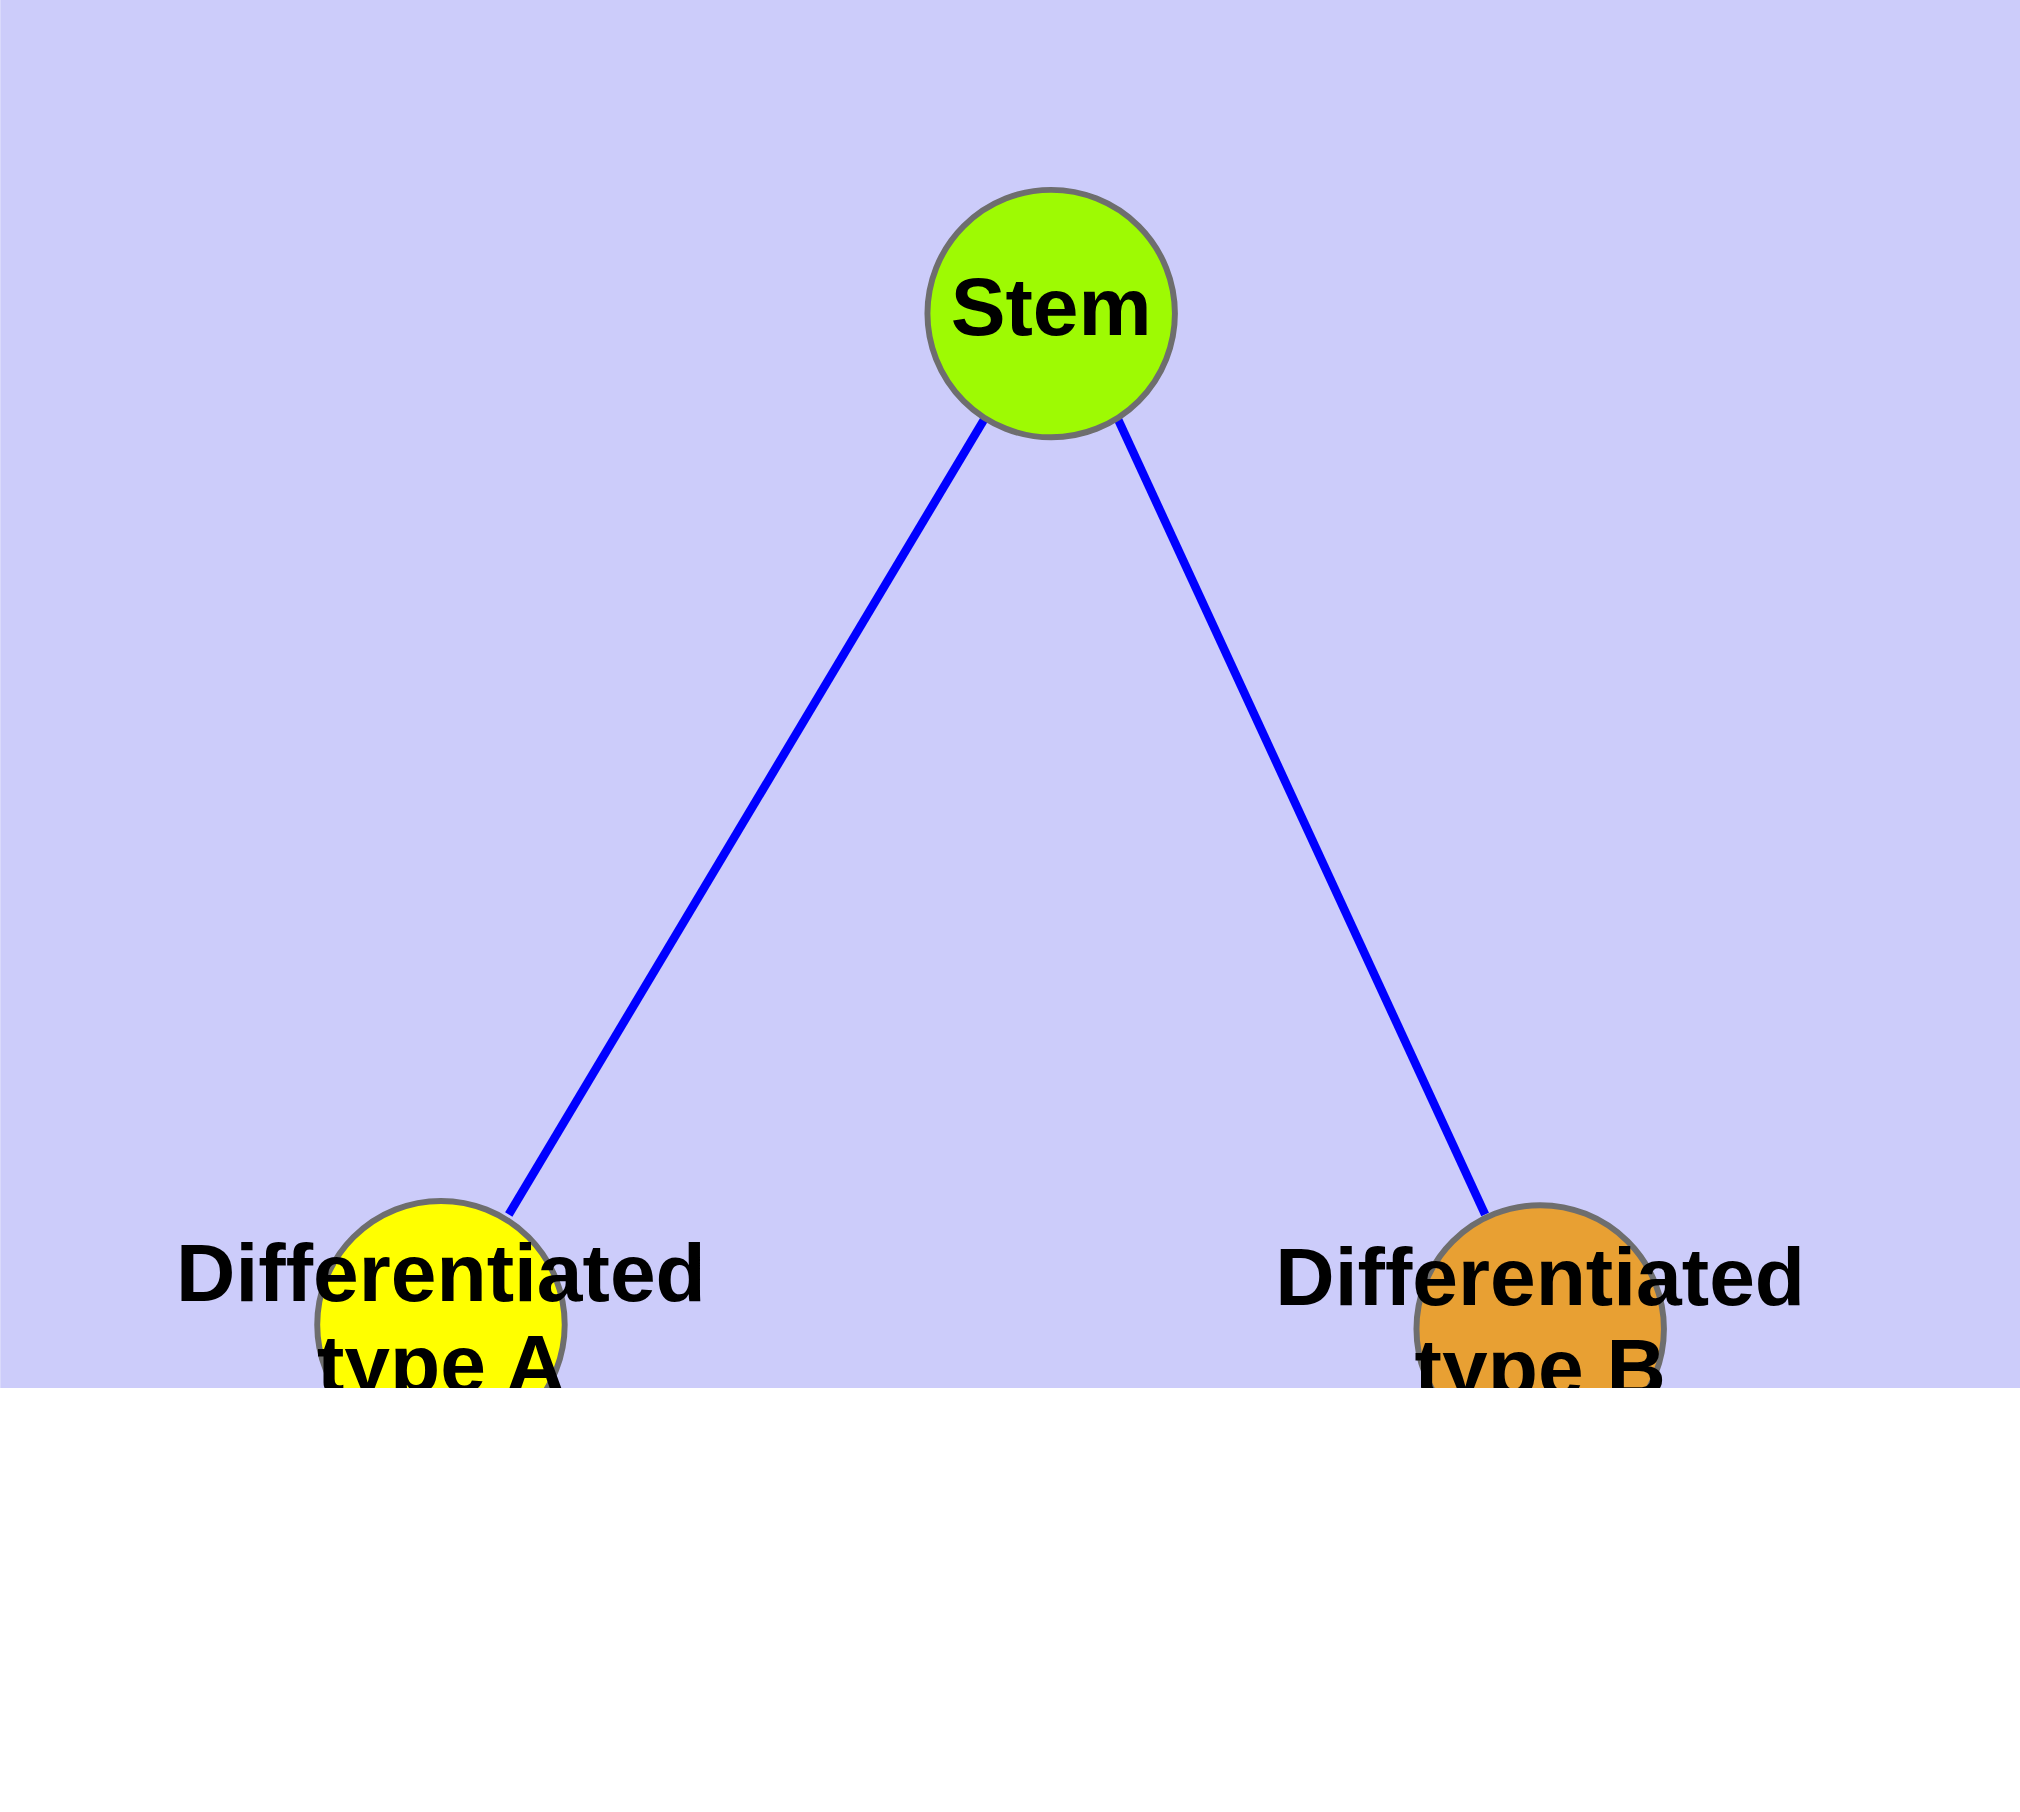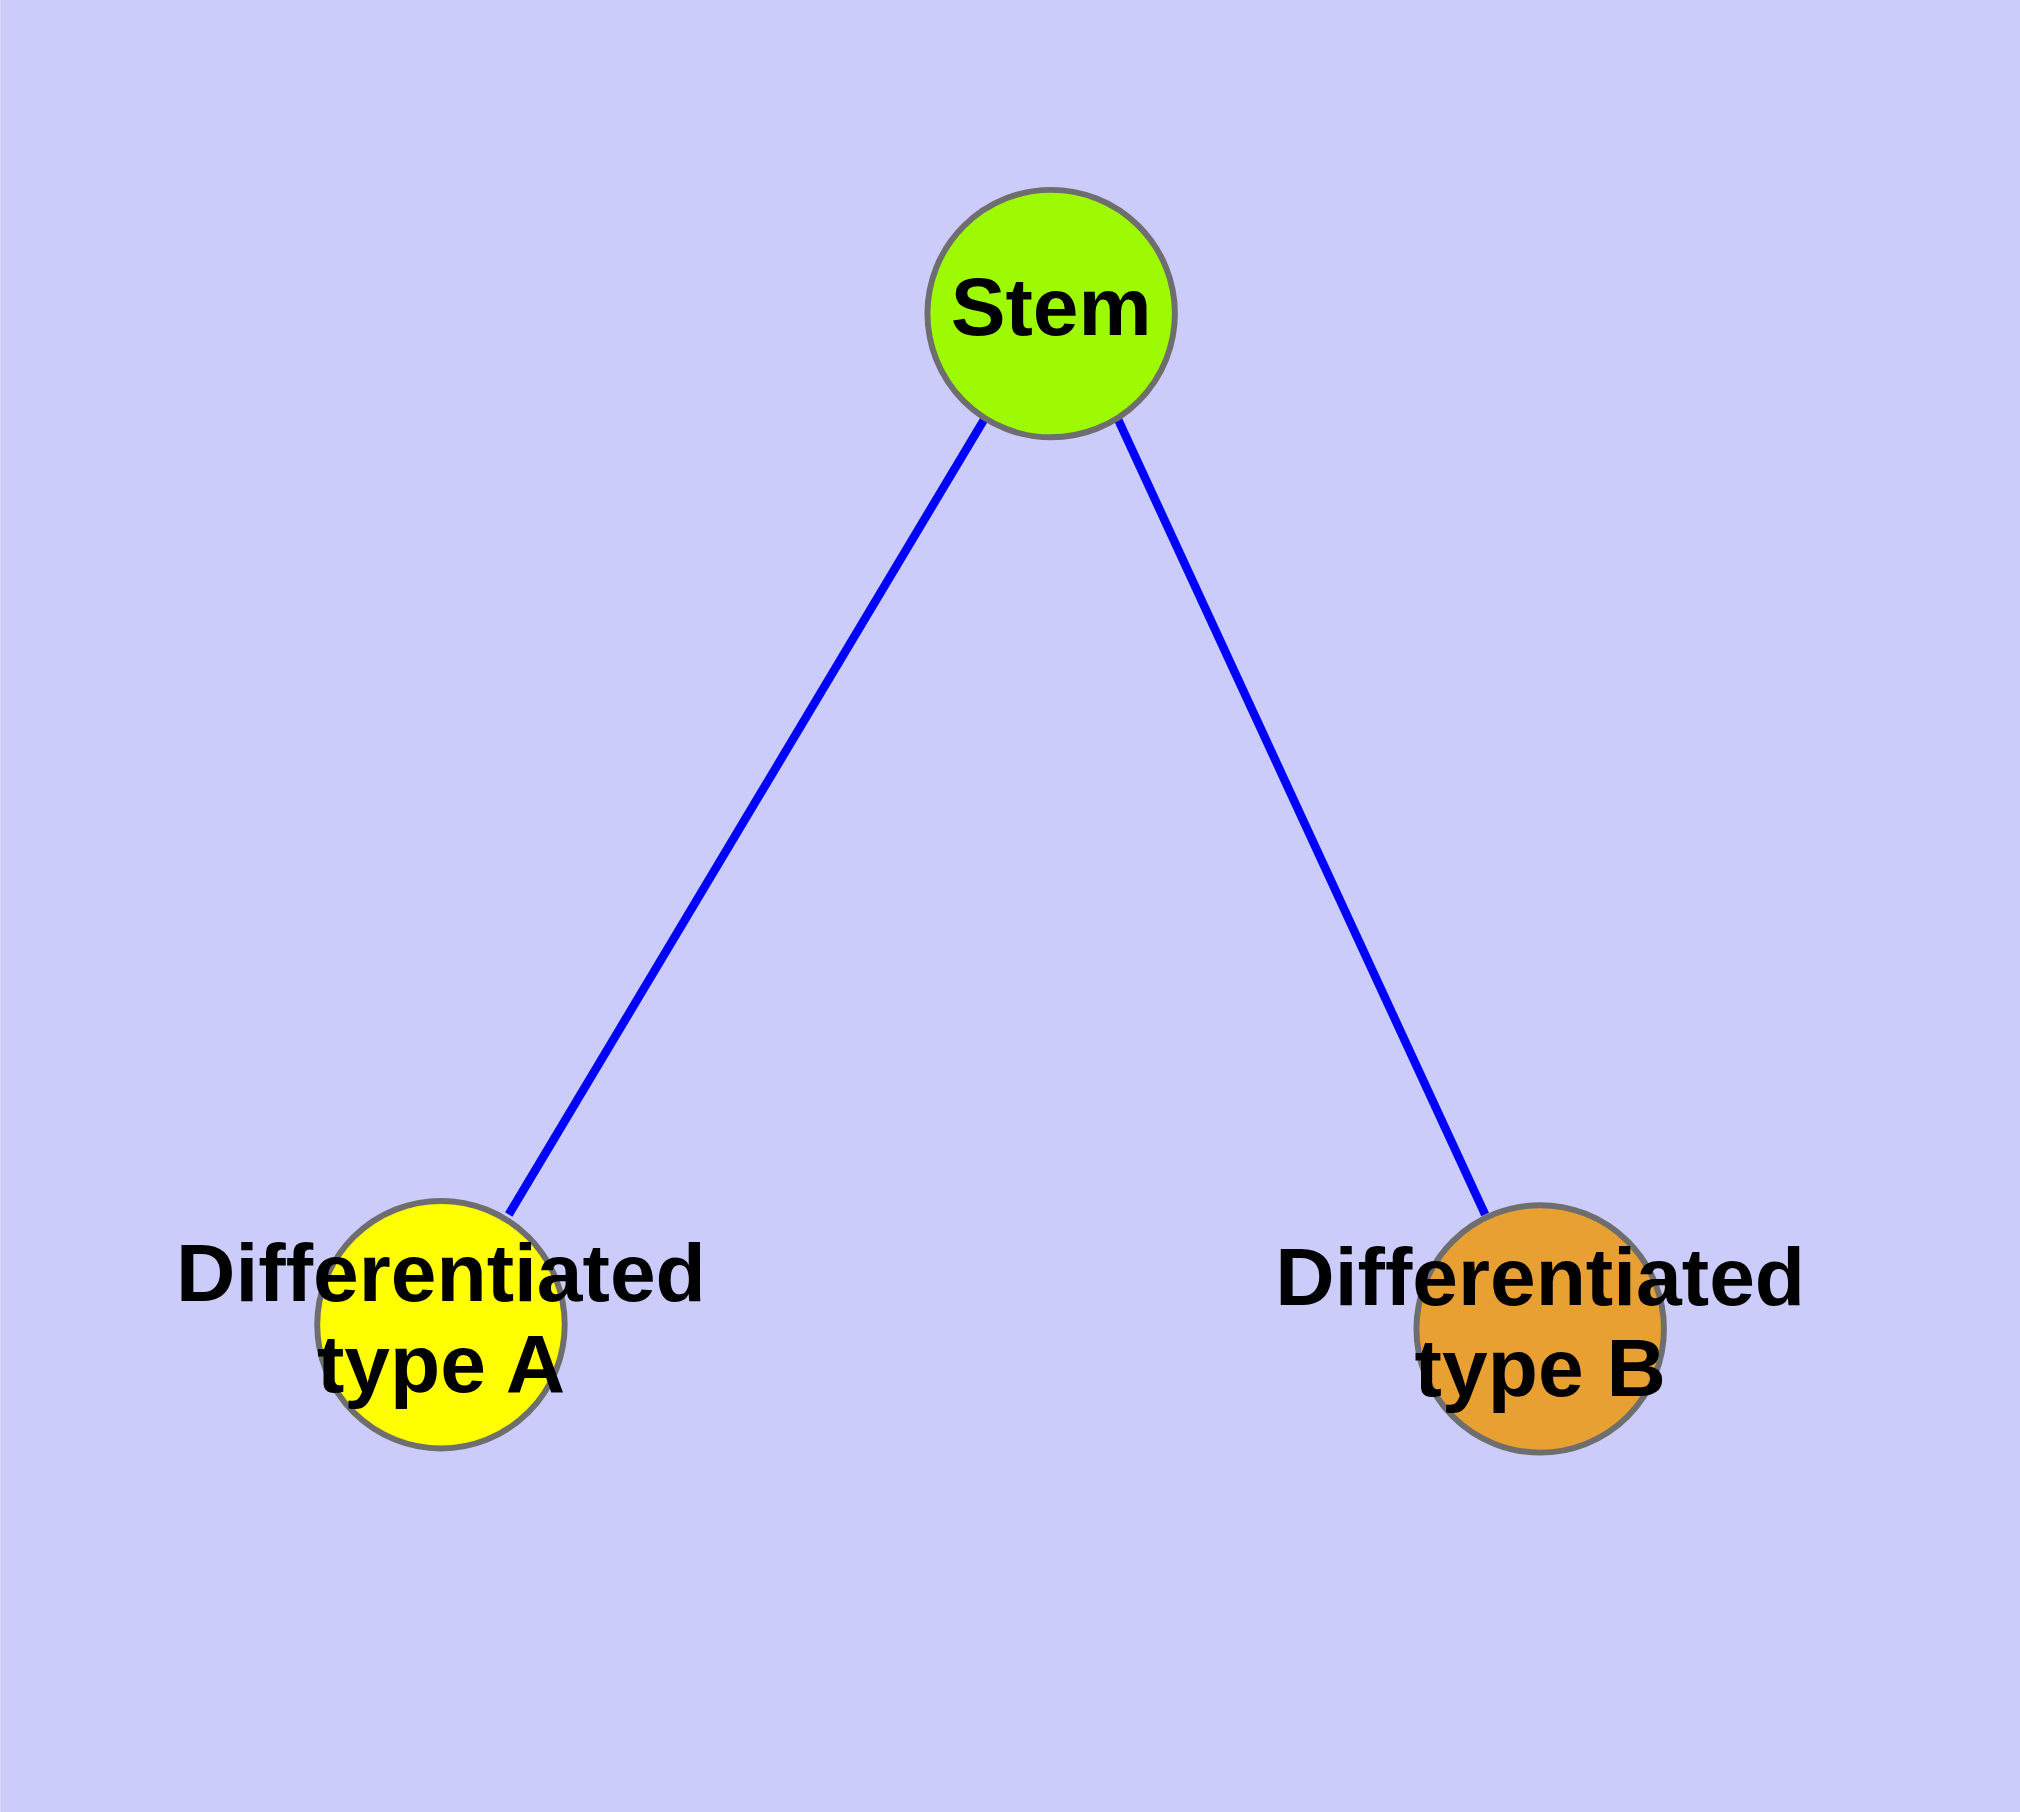--- a/index.html
+++ b/index.html
@@ -25,21 +25,21 @@
   .node-label {
     font-weight: bold;
     fill: #000000;
     text-anchor: middle;
     dominant-baseline: middle;
   }
 </style>
 </head>
 <body>
 
-<div id="stage" style="width: 2021px; height: 1812px; text-align: right;">
+<div id="stage" style="width: 2021px; height: 1388px; text-align: right;">
   <svg id="graph-canvas" viewBox="0 0 2384 2138" xmlns="http://www.w3.org/2000/svg" style="width: 2021px; height: 1812px;">
 
     <rect id="bg-rect" x="0" y="0" width="2384" height="2138" fill="#ccccfa"></rect>
 
     <g id="edges-layer">
         <line x1="1162" y1="493" x2="600" y2="1433" stroke="#0000ff" stroke-width="10" stroke-linecap="butt"></line>
         <line x1="1318" y1="493" x2="1752" y2="1433" stroke="#0000ff" stroke-width="10" stroke-linecap="butt"></line>
       </g>
     <g id="nodes-layer">
         <circle cx="1240" cy="370" r="146" fill="#9efa03" stroke="#6e6e6e" stroke-width="7"></circle>

